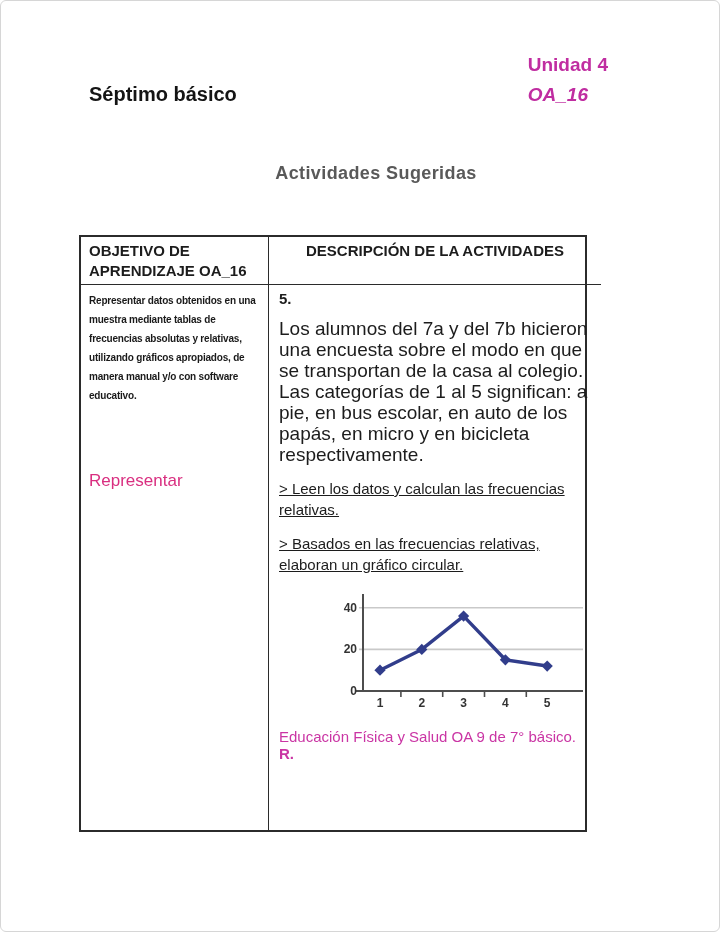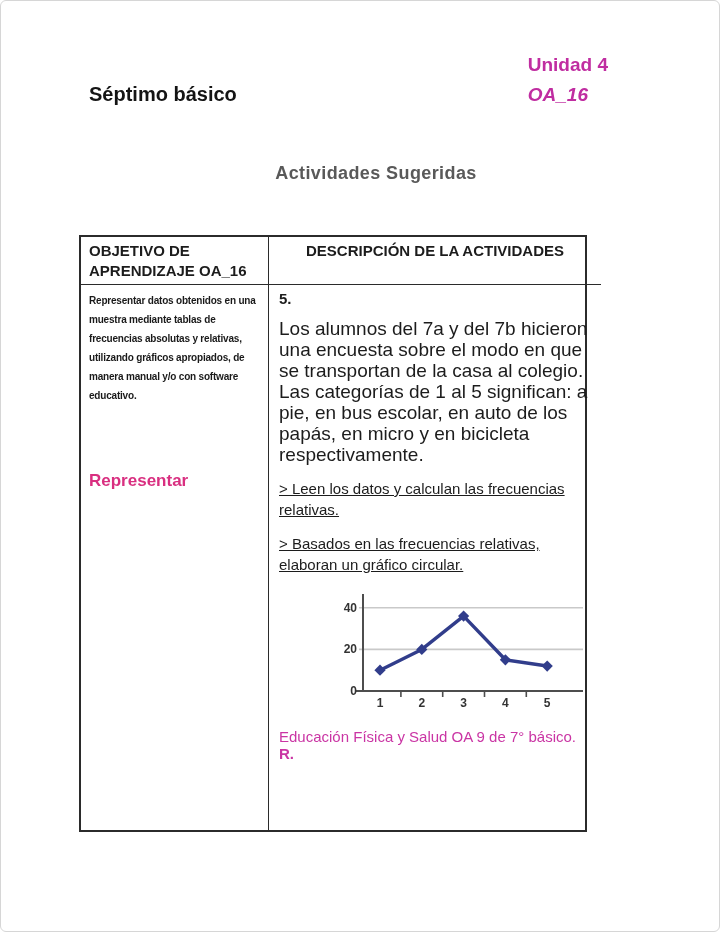--- a/index.html
+++ b/index.html
@@ -47,21 +47,21 @@
   .cell{padding:4px 8px;}
   .cell.col1{border-right:1.5px solid var(--border);}
   .cell.head{border-bottom:1.5px solid var(--border);font-weight:bold;font-size:15px;line-height:20px;}
   .cell.head.col2{text-align:center;}
   
   .objective{
     font-weight:bold;font-size:10px;line-height:19px;letter-spacing:-0.2px;color:#1a1a1a;
     padding-top:2px;
   }
   .skill{margin-top:66px;}
-  .skill-title{font-size:17px;font-weight:bold;color:var(--pink);}
+  .skill-title{font-size:17px;font-weight:normal;color:var(--pink);}
   .skill-desc{
     margin-top:7px;font-size:13px;line-height:18px;font-weight:600;
     color:#3c3c3c;letter-spacing:-0.2px;
   }
   
   .cell.body.col2{padding:4px 10px;}
   .activity-number{font-weight:bold;font-size:15px;padding-top:1px;}
   .activity-intro{margin-top:11px;font-size:19px;line-height:21px;}
   .bullet{margin-top:13px;font-size:15px;line-height:21px;text-decoration:underline;}
   .chart-wrap{margin-top:12px;margin-left:46px;width:266px;height:126px;}

